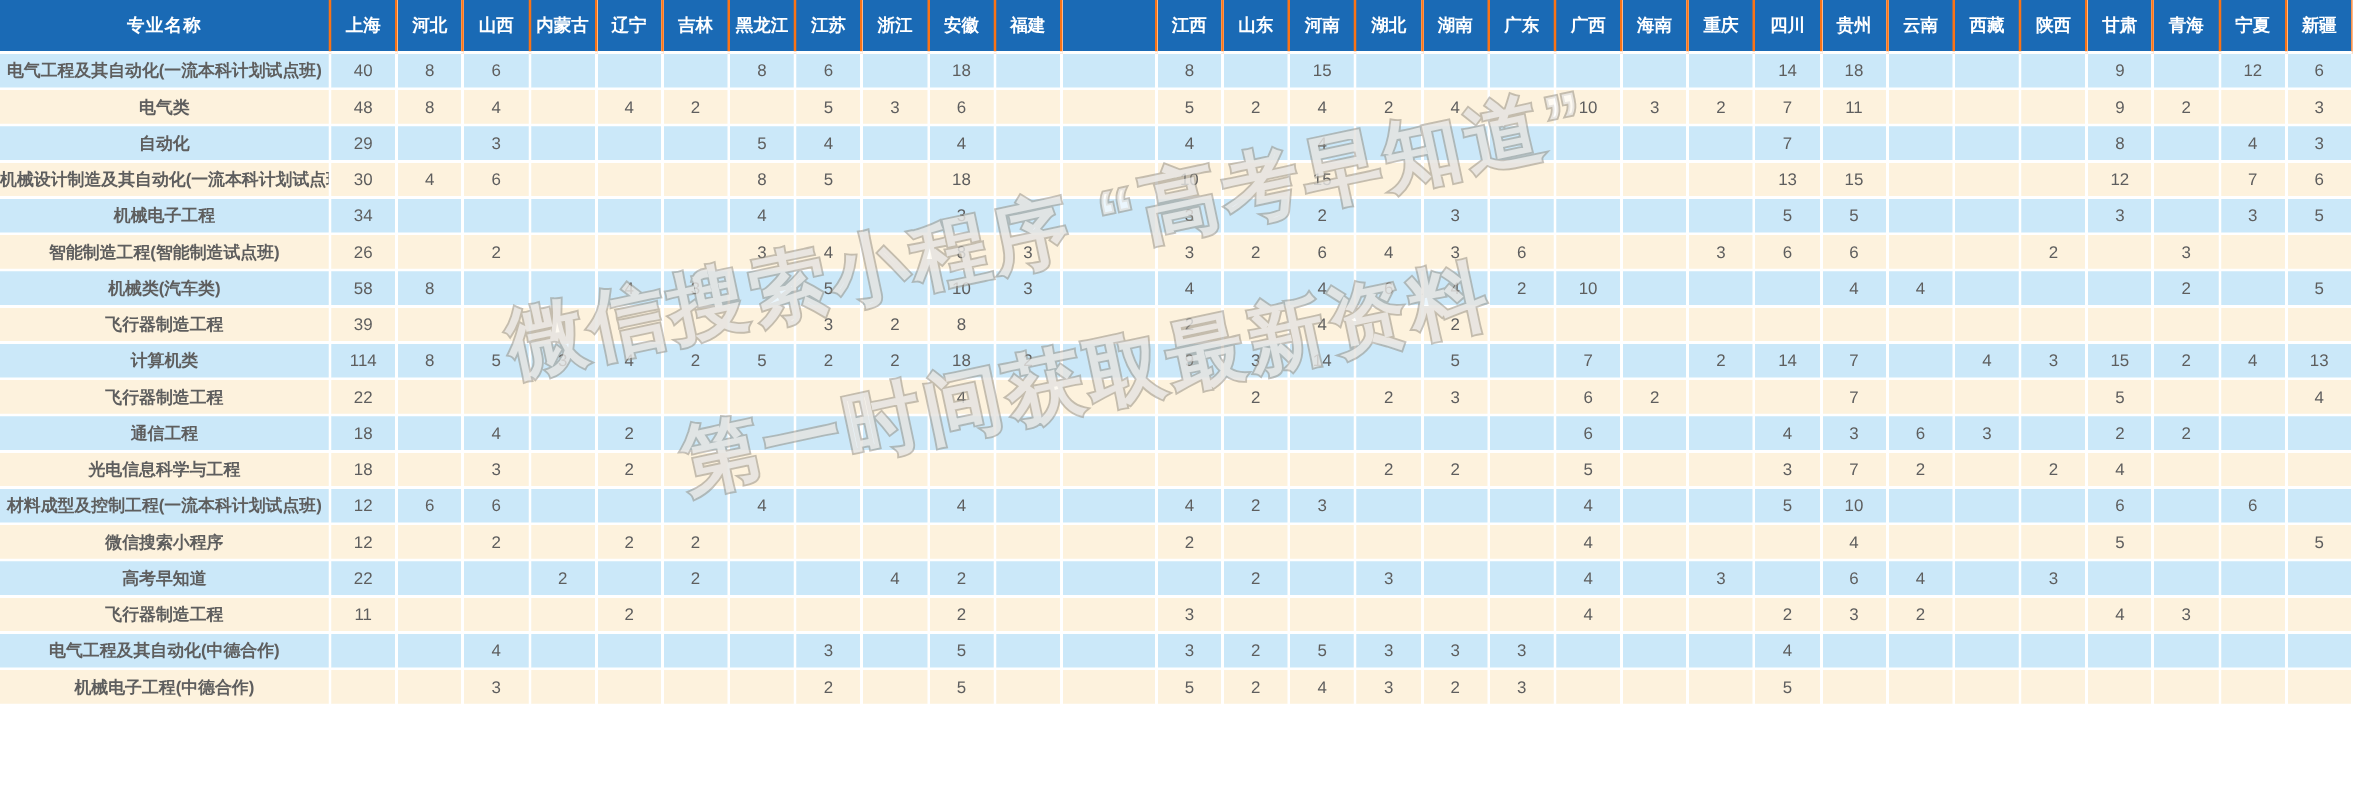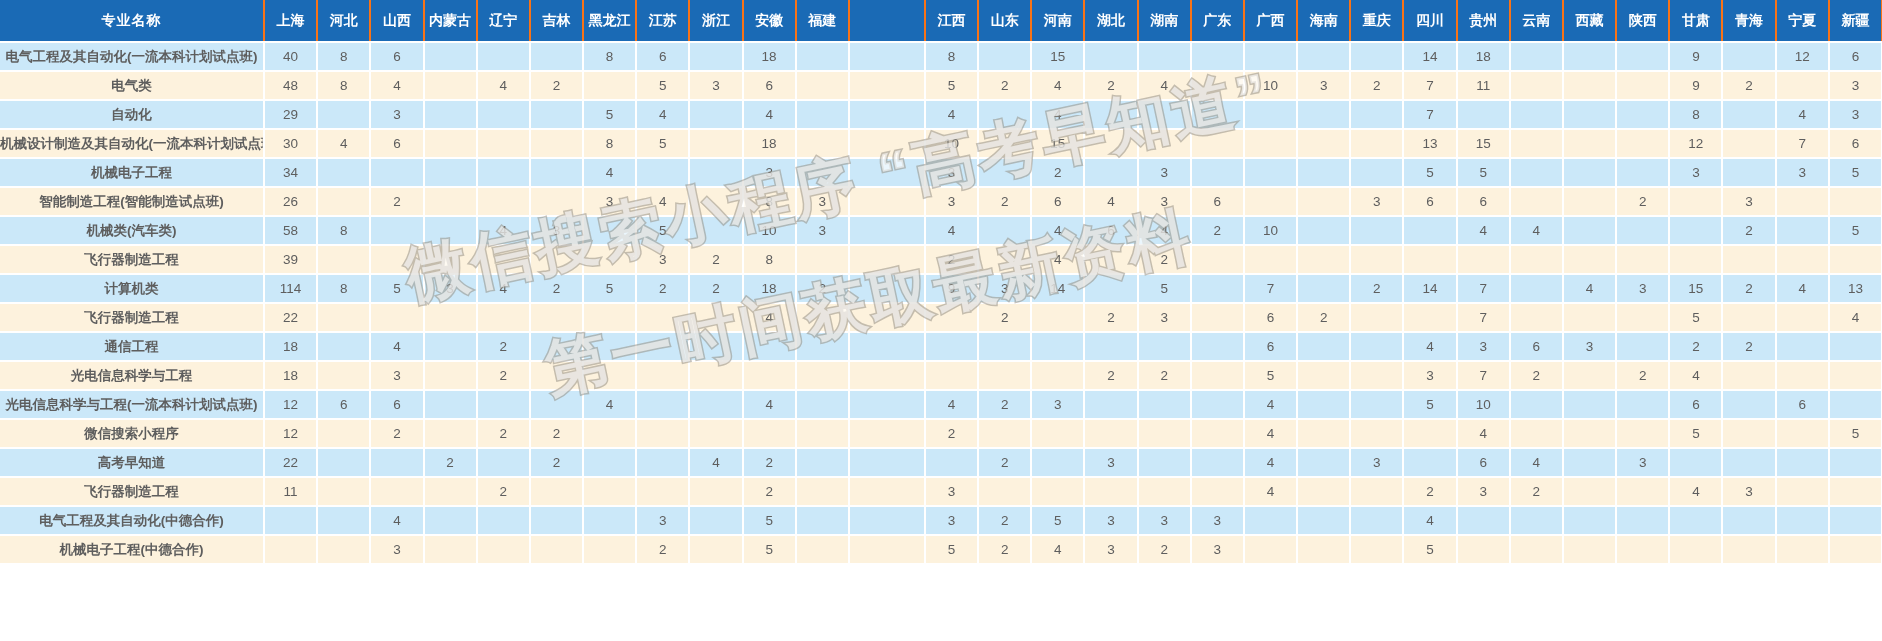--- a/index.html
+++ b/index.html
@@ -555,21 +555,21 @@
           <td>7</td>
           <td>2</td>
           <td></td>
           <td>2</td>
           <td>4</td>
           <td></td>
           <td></td>
           <td></td>
         </tr>
         <tr class="row-odd">
-          <td class="major-name">光电信息科学与工程(一流本科计划试点班)</td>
+          <td class="major-name">材料成型及控制工程(一流本科计划试点班)</td>
           <td>12</td>
           <td>6</td>
           <td>6</td>
           <td></td>
           <td></td>
           <td></td>
           <td>4</td>
           <td></td>
           <td></td>
           <td>4</td>

